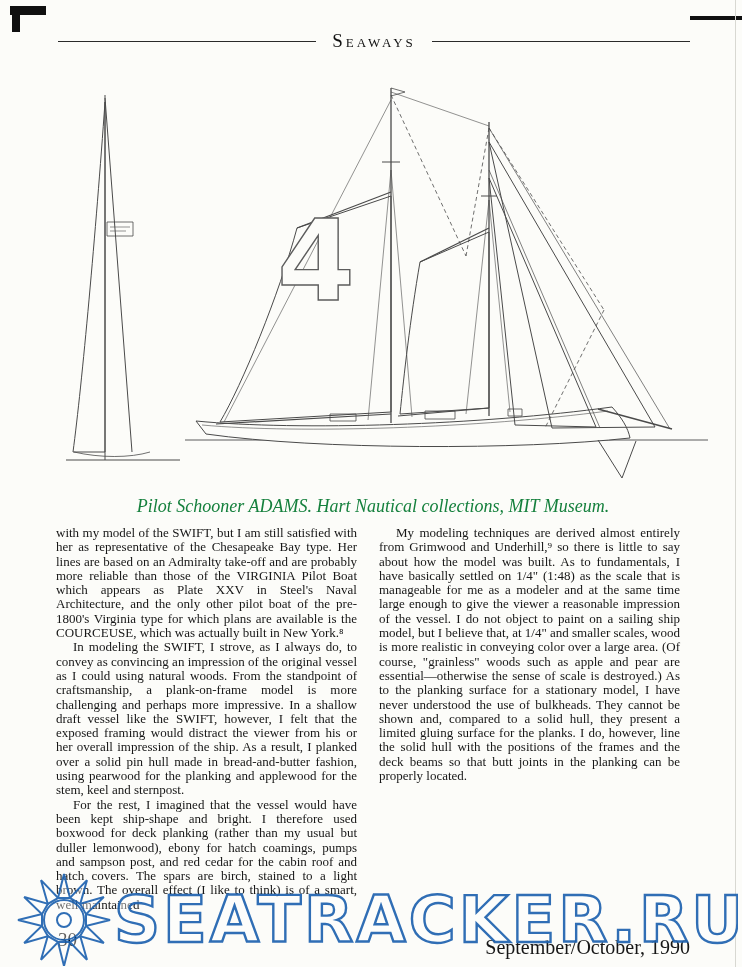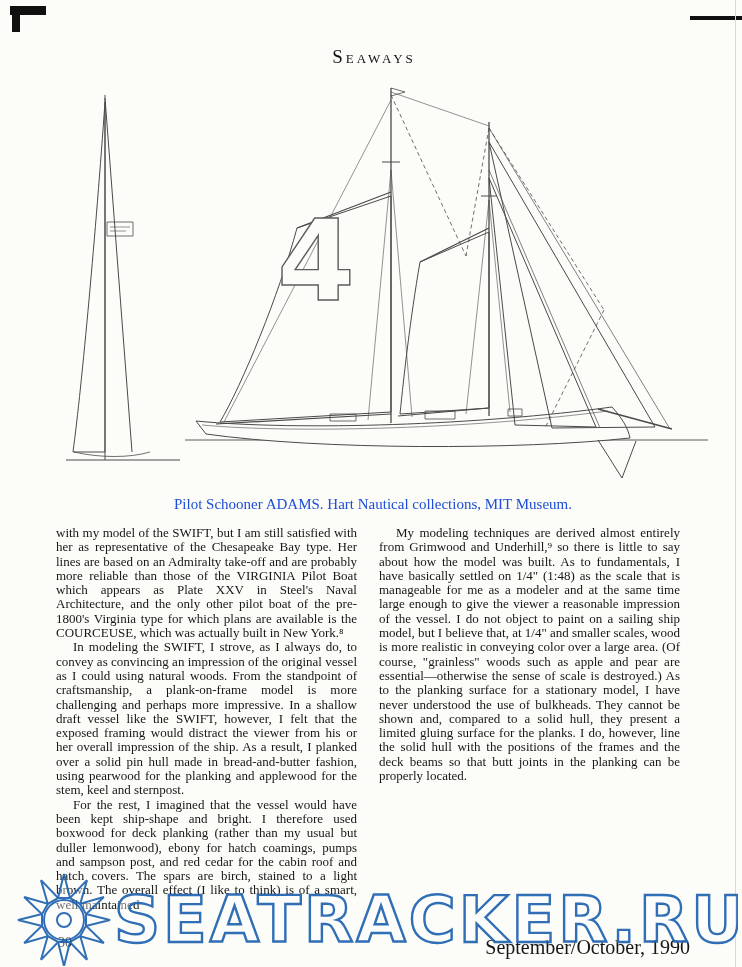--- a/index.html
+++ b/index.html
@@ -11,56 +11,57 @@
     overflow:hidden;
     font-family:"Liberation Serif", serif;
     color:#1b1b1b;
   }
   
   .artifact{position:absolute;background:#101010;}
   .edge-line{position:absolute;background:#d8d8d2;}
   
   .header{
     position:absolute;top:30px;left:58px;right:52px;
-    display:flex;align-items:center;gap:16px;flex-direction:column;
+    display:flex;align-items:center;gap:16px;
   }
   .header .rule{flex:1;height:1px;background:#2a2a2a;}
   .masthead{
     font-variant:small-caps;
     letter-spacing:3px;
     font-size:19px;
     color:#111;
     white-space:nowrap;
   }
   
   .figure-svg{position:absolute;left:0;top:55px;width:742px;height:440px;}
   .figure-caption{
     position:absolute;top:496px;left:60px;right:56px;
     text-align:center;
-    font-size:15px;
-    color:#1d4ed8;
+    font-style:italic;
+    font-size:18px;
+    color:#15803d;
   }
   
   .columns{
     position:absolute;top:526px;left:56px;right:62px;
     display:flex;gap:22px;
   }
   .column{flex:1;min-width:0;}
   .column p{
     margin:0;
     text-align:justify;
     font-size:13px;
     line-height:14.3px;
     color:#161616;
   }
   .column p.indent{text-indent:17px;}
   
   .footer-page{
     position:absolute;left:58px;bottom:16px;
-    font-size:14px;color:#000000;
+    font-size:19px;color:#000000;
   }
   .footer-issue{
     position:absolute;right:52px;bottom:8px;
     font-size:20px;color:#161616;
   }
   
   .watermark-svg{
     position:absolute;left:6px;top:870px;width:732px;height:96px;
     opacity:0.92;
     pointer-events:none;

